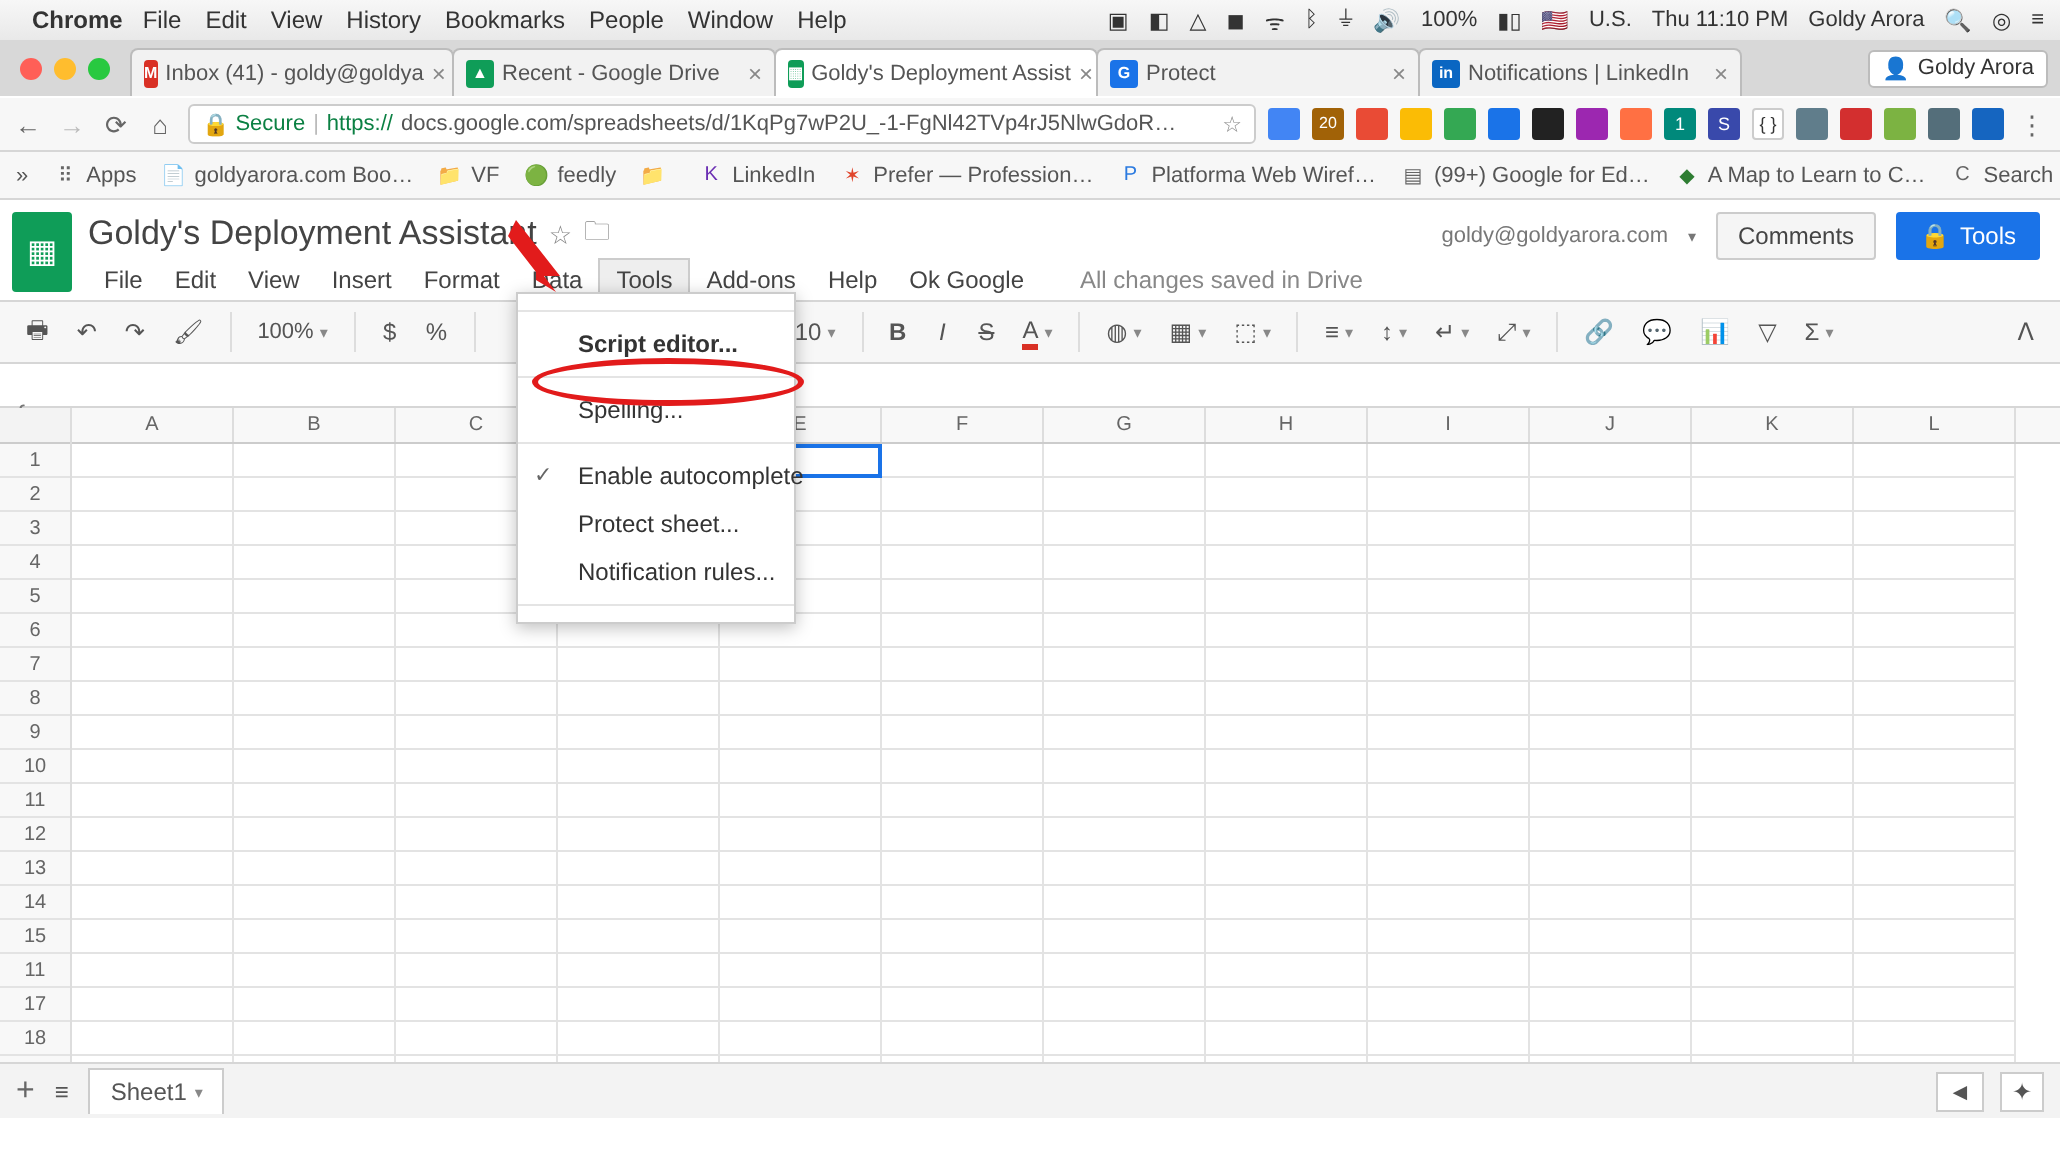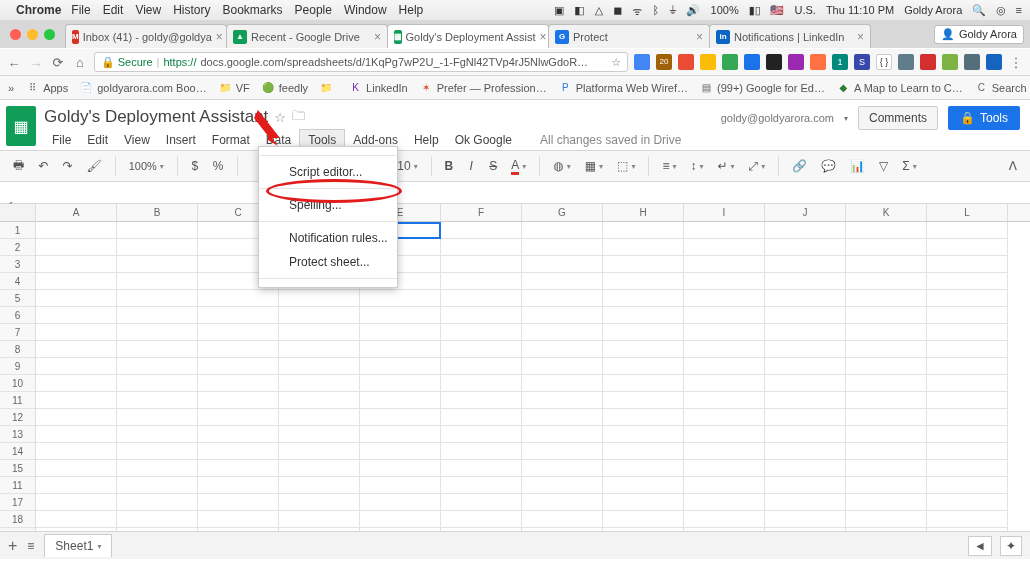--- a/index.html
+++ b/index.html
@@ -84,21 +84,21 @@
 
 .sheet-tabs { position: absolute; bottom: 0; left: 0; right: 0; height: 28px; border-top: 1px solid #d6d6d6; background: #f3f3f3; display: flex; align-items: center; padding: 0 8px; gap: 10px; font-size: 12px; color: #555; }
 .sheet-tab { background: #fff; border: 1px solid #ccc; border-bottom: none; padding: 4px 10px; display: flex; align-items: center; gap: 4px; }
 .st-right { margin-left: auto; display: flex; gap: 8px; }
 
 
 .tools-menu { position: absolute; left: 258px; top: 146px; width: 140px; background: #fff; border: 1px solid #ccc; box-shadow: 0 2px 8px rgba(0,0,0,0.25); z-index: 50; font-size: 12px; color: #333; padding: 4px 0; }
 .tm-item { padding: 5px 14px 5px 30px; position: relative; white-space: nowrap; }
 .tm-item.iconed::before { content: attr(data-ico); position: absolute; left: 8px; font-size: 11px; color: #666; }
 .tm-sep { height: 1px; background: #e4e4e4; margin: 4px 0; }
-.highlighted { position: relative; }
+.highlighted { position: relative; font-weight: bold; }
 
 
 .red-arrow { position: absolute; left: 250px; top: 108px; z-index: 60; pointer-events:none; }
 .red-oval { position: absolute; left: 266px; top: 179px; width: 136px; height: 24px; border: 3px solid #e21b1b; border-radius: 50%; z-index: 60; pointer-events:none; }
 </style>
 </head>
 <body>
 
 <div class="mac-bar">
   <span class="apple"></span>
@@ -661,21 +661,22 @@
     </div>
   </div>
 </div>
 
 <div class="tools-menu" id="toolsmenu">
     <div class="tm-sep"></div>
     <div class="tm-item highlighted">Script editor...</div>
     <div class="tm-sep"></div>
     <div class="tm-item">Spelling...</div>
     <div class="tm-sep"></div>
+    <div class="tm-item iconed" data-ico="✓">Enable autocomplete</div>
+    <div class="tm-item">Protect sheet...</div>
     <div class="tm-item">Notification rules...</div>
-    <div class="tm-item">Protect sheet...</div>
     <div class="tm-sep"></div>
   </div>
 
 <svg class="red-arrow" width="40" height="40">
   <polygon points="8,2 30,30 22,30 28,38 18,32 18,28 4,10" fill="#e21b1b"></polygon>
 </svg>
 <div class="red-oval"></div>
 
 </body></html>

